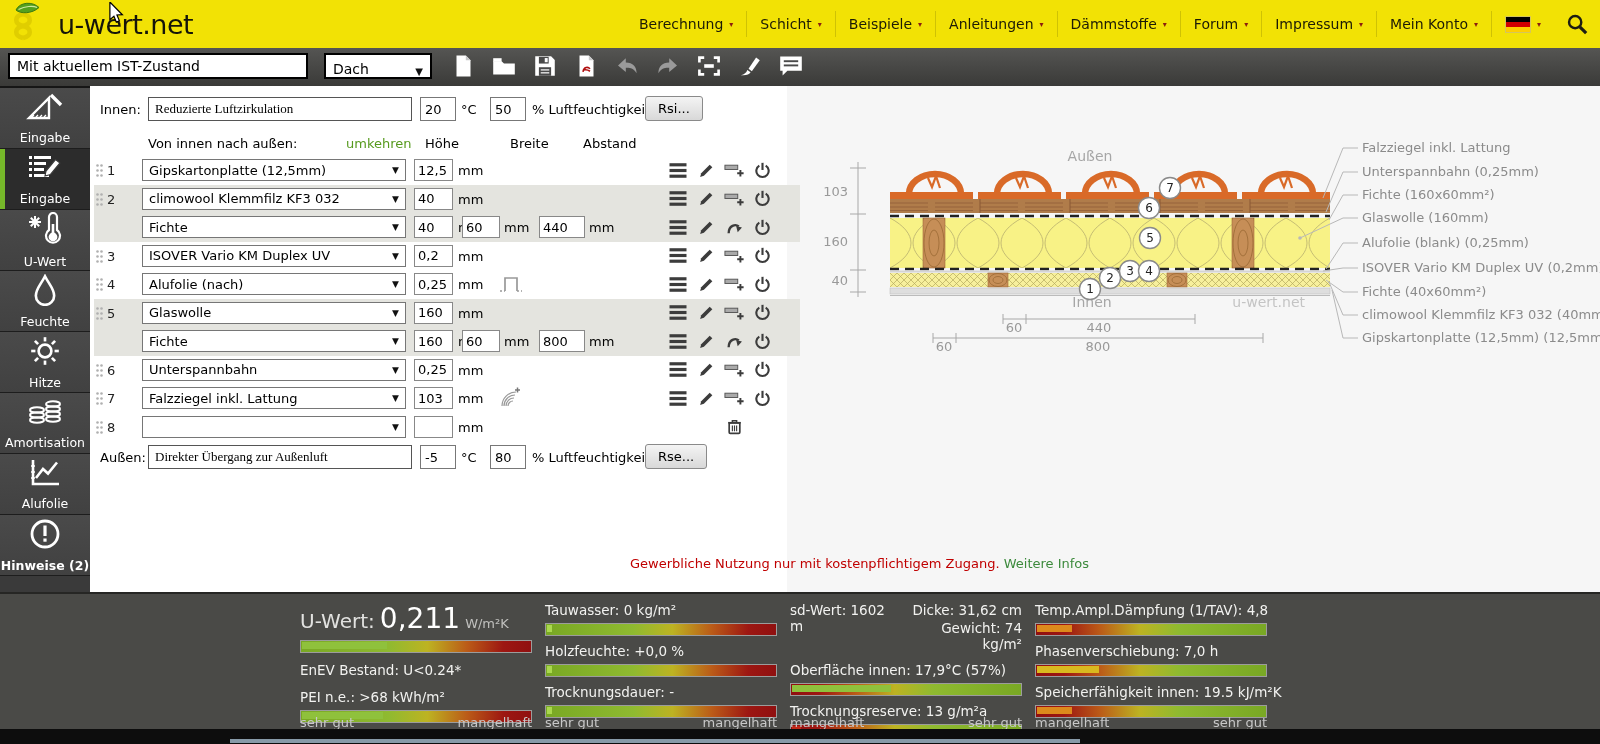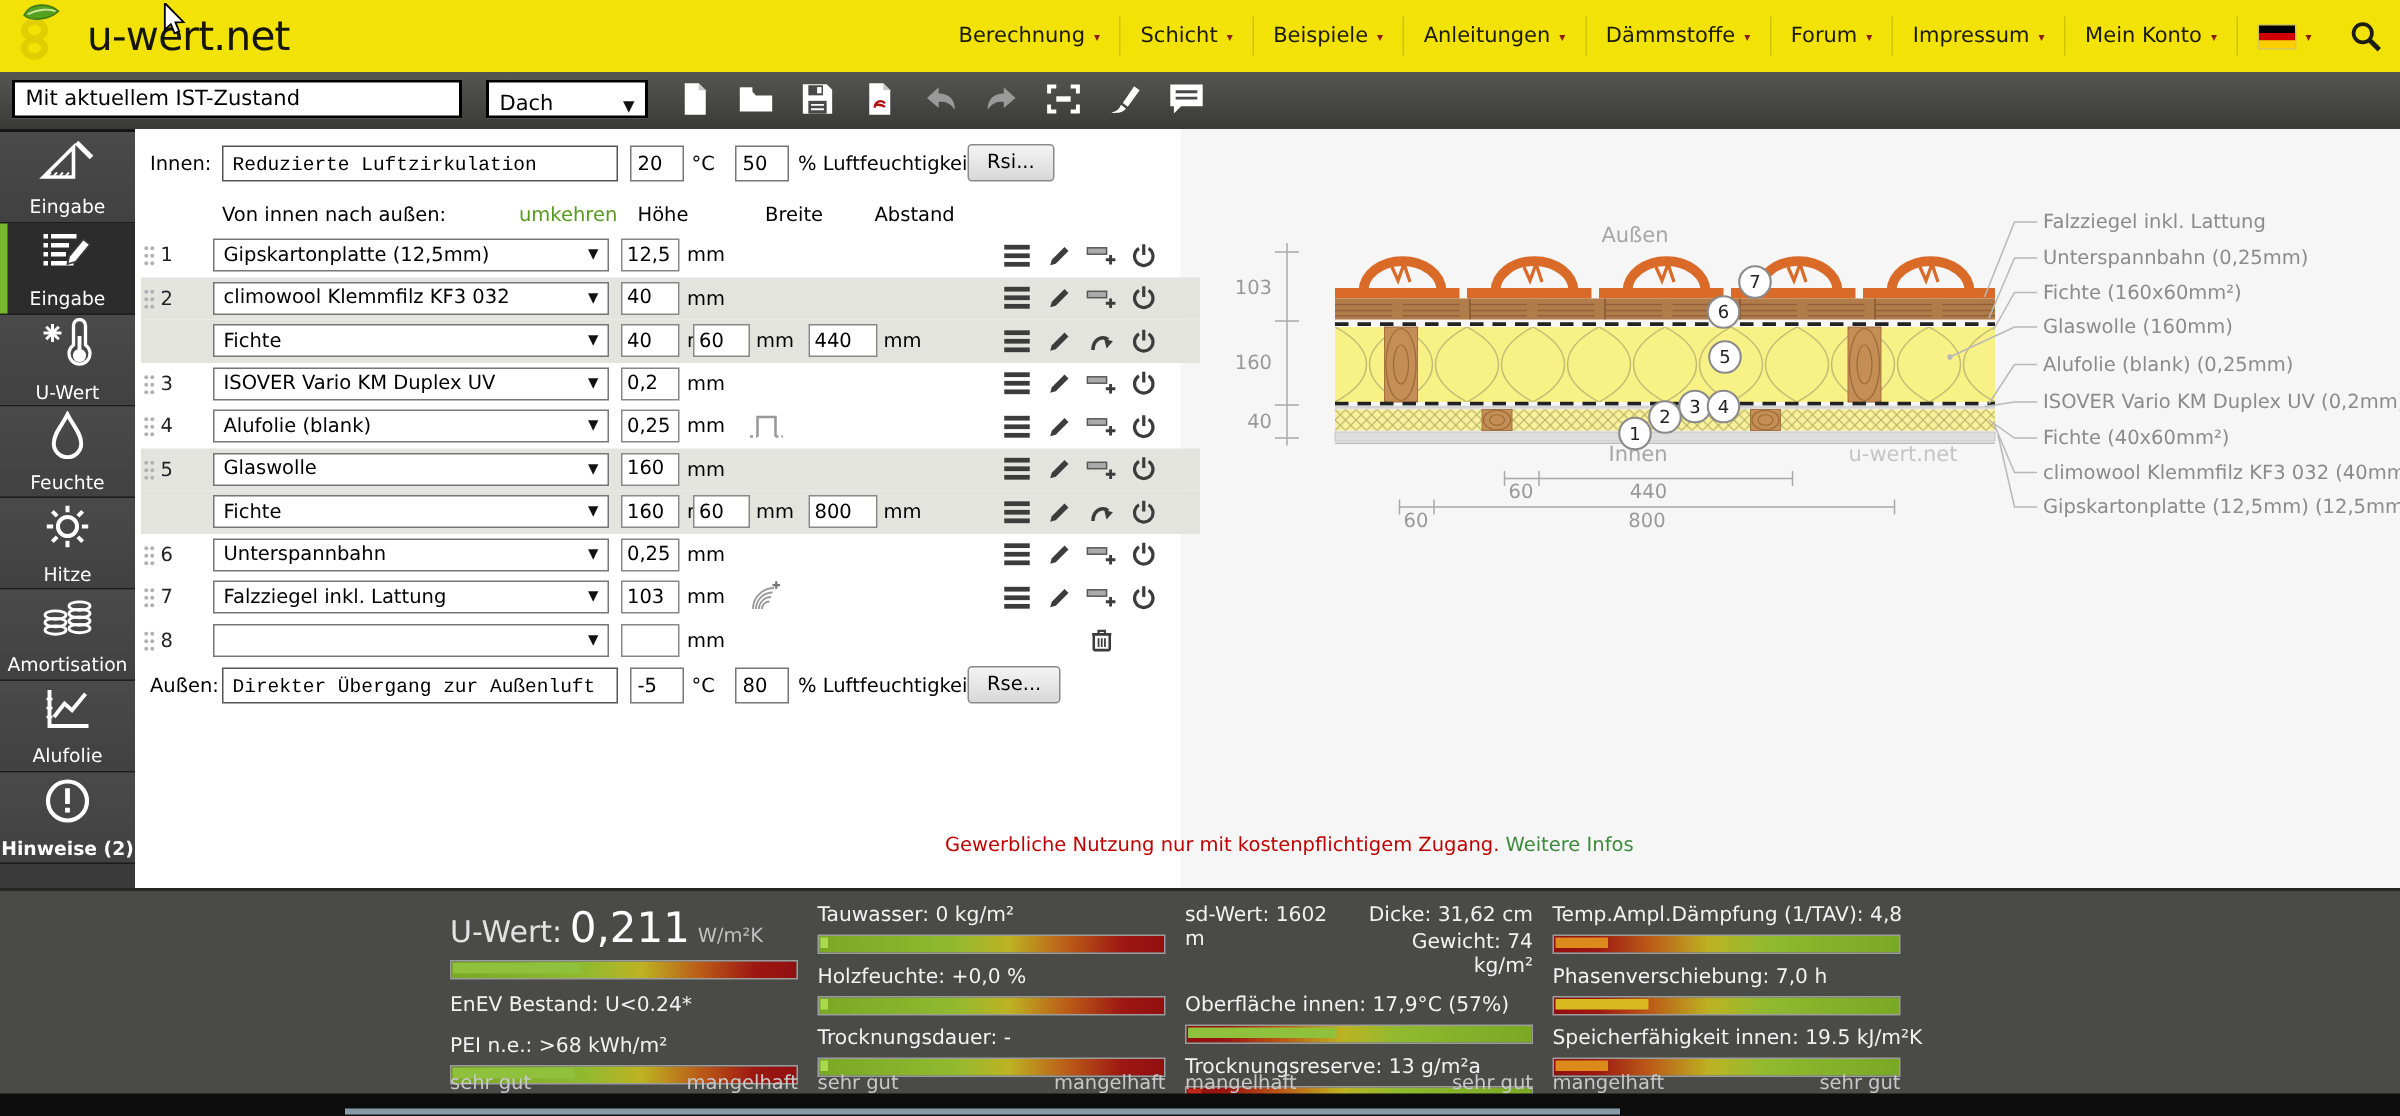--- a/index.html
+++ b/index.html
@@ -36,21 +36,21 @@
   .side-item.active::before{content:"";position:absolute;left:0;top:0;bottom:0;width:5px;background:#76b82a}
 
   
   .main{position:absolute;left:90px;top:86px;width:1510px;height:506px;background:#fff}
   .diagram-panel{position:absolute;left:697px;top:0;width:813px;height:506px;background:#f6f6f6}
 
   
   .form-area{position:absolute;left:10px;top:10px;width:700px}
   .io-row{position:relative;height:30px}
   .io-row .io-lbl{position:absolute;left:0;top:6px;width:46px;text-align:left;font-size:13px;color:#000}
-  .big-input{position:absolute;left:48px;top:1px;width:264px;height:24px;box-sizing:border-box;border:1px solid #555;background:#fff;font-size:13px;padding:0 6px;font-family:Liberation Mono, monospace}
+  .big-input{position:absolute;left:48px;top:1px;width:264px;height:24px;box-sizing:border-box;border:1px solid #555;background:#fff;font-size:13px;padding:0 6px;font-family:Liberation Serif, serif}
   .sm-input{position:absolute;top:1px;height:24px;width:36px;box-sizing:border-box;border:1px solid #777;background:#fff;font-size:13px;padding:0 4px;font-family:inherit}
   .io-unit{position:absolute;top:6px;font-size:13px;color:#000;white-space:nowrap}
   .surf-btn{position:absolute;left:545px;top:0;height:25px;padding:0 12px;background:linear-gradient(#f4f4f4,#d8d8d8);border:1px solid #8a8a8a;border-radius:3px;font-size:13px;font-family:inherit;cursor:pointer}
 
   .dir-row{position:relative;height:22px;margin-top:8px;font-size:13px}
   .dir-row span{position:absolute;top:2px;white-space:nowrap}
   .link-green{color:#569a1e;cursor:pointer}
 
   .form-row{position:relative;height:28.5px;margin-left:-6px;padding-left:6px;width:700px}
   .form-row.hl{background:#e4e4df}
@@ -536,21 +536,21 @@
                   <circle cx="2.5" cy="2.5" r="1.3"></circle>
                   <circle cx="6.5" cy="2.5" r="1.3"></circle>
                   <circle cx="2.5" cy="7.5" r="1.3"></circle>
                   <circle cx="6.5" cy="7.5" r="1.3"></circle>
                   <circle cx="2.5" cy="12.5" r="1.3"></circle>
                   <circle cx="6.5" cy="12.5" r="1.3"></circle>
                 </g>
               </svg></span>
             <span class="row-num">4</span>
             <div class="layer-select">
-              <span>Alufolie (blank)</span>
+              <span>Alufolie (nach)</span>
               <span class="caret">▼</span>
             </div>
             <input class="num-input" value="0,25" style="left: 320px; width: 39px;">
             <span class="mm" style="left: 364px;">mm</span>
             <span class="special"><svg width="26" height="22" viewBox="0 0 26 22">
                 <path d="M7 19 V6 H19 V19" fill="none" stroke="#999" stroke-width="1.7"></path>
                 <path d="M2 19 H7 M19 19 H24" stroke="#999" stroke-width="1.7" stroke-dasharray="2 2" fill="none"></path>
               </svg></span>
             <div class="row-icons">
               <span class="slot">

